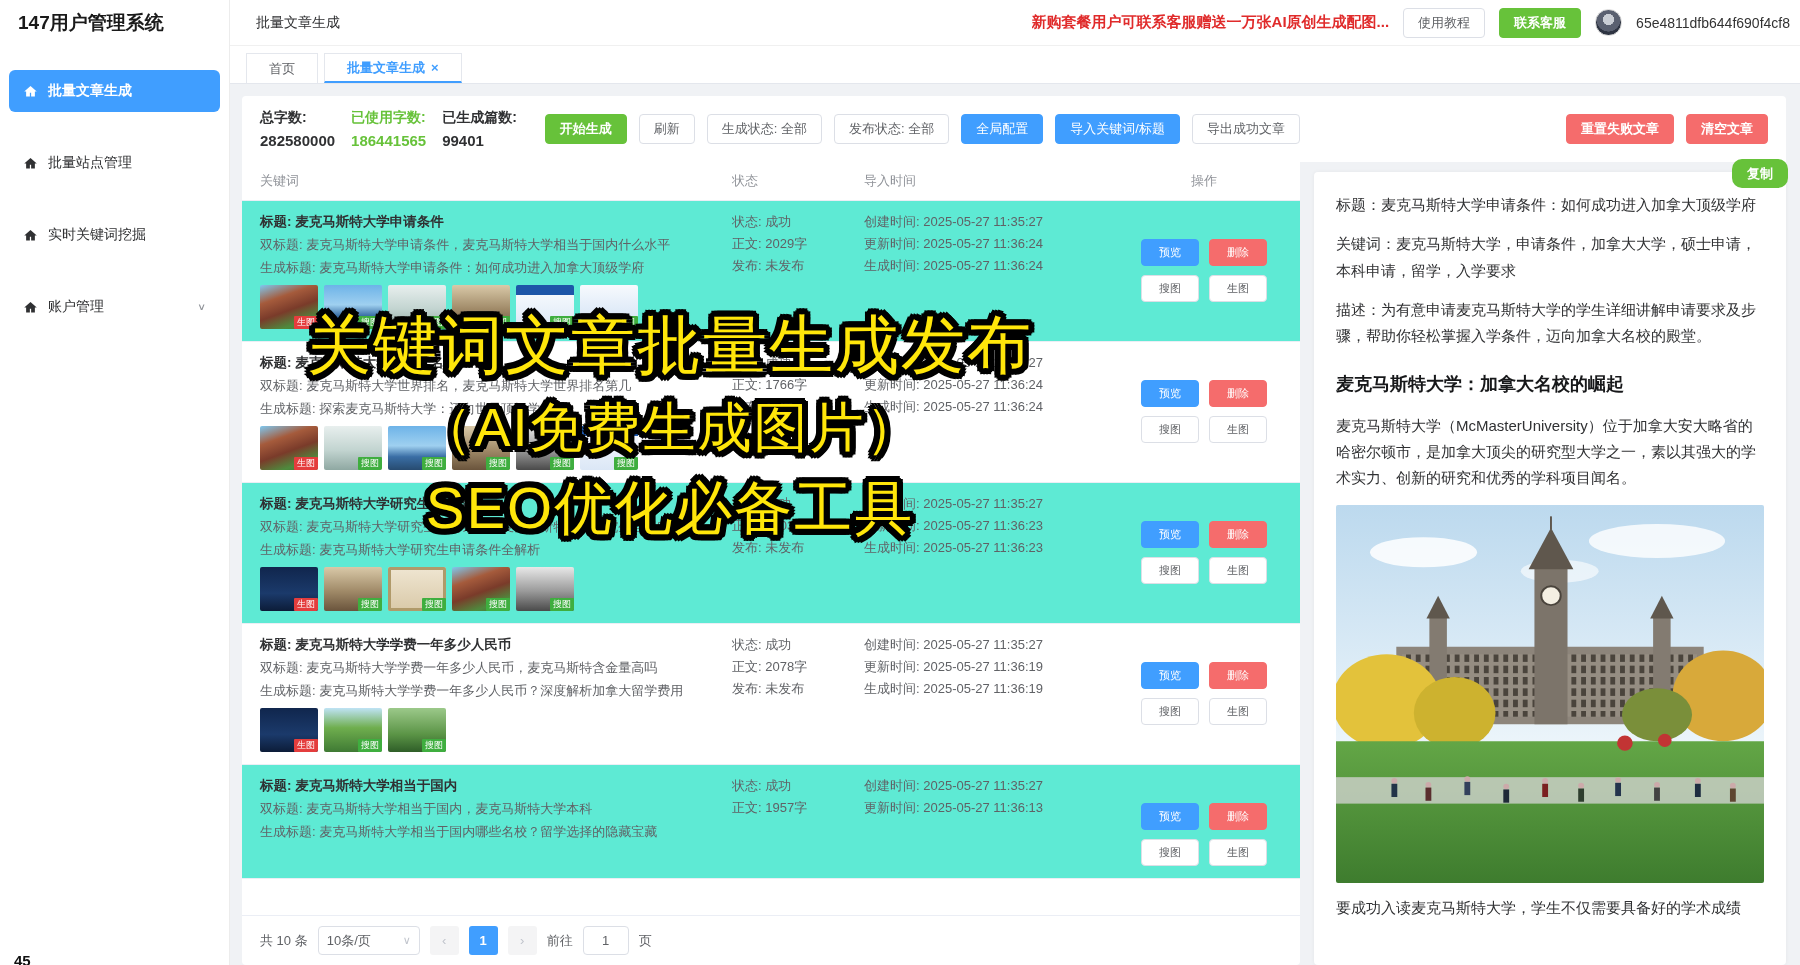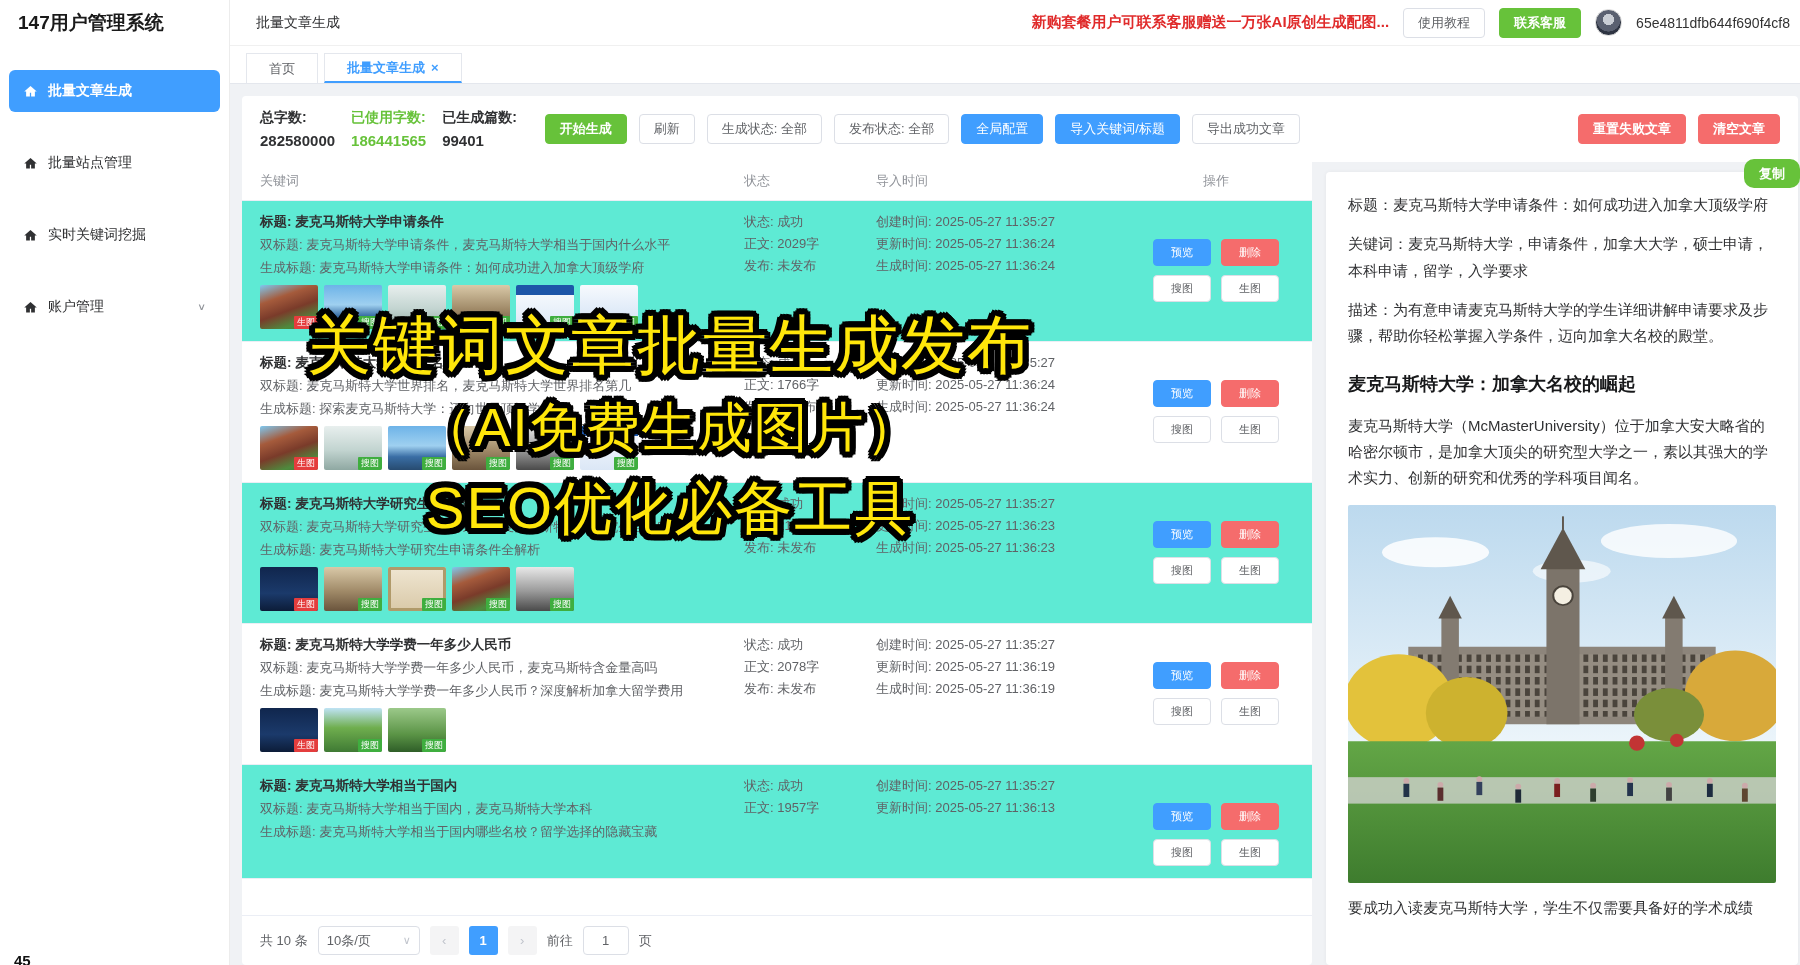--- a/index.html
+++ b/index.html
@@ -34,21 +34,21 @@
   .uid{font-size:14px;color:#333}
 
   .tabbar{position:absolute;left:230px;top:46px;right:0;height:38px;background:#fff;
     display:flex;align-items:flex-end;gap:6px;padding:0 0 0 16px;border-bottom:1px solid #e4e7ed}
   .tab{height:30px;display:flex;align-items:center;gap:6px;padding:0 22px;font-size:13px;
     border:1px solid #e4e7ed;border-bottom:none;background:#fff;color:#606266;cursor:pointer}
   .tab.active{color:#409EFF;border-bottom:2px solid #409EFF;font-weight:bold}
   .tab .x{font-size:13px;color:#409EFF}
 
   
-  .content{position:absolute;left:230px;top:84px;right:0;bottom:0;padding:12px 2px 0 12px;
+  .content{position:absolute;left:230px;top:84px;right:0;bottom:0;padding:12px 14px 0 12px;
     display:flex;flex-direction:column}
   .toolbar{background:#fff;border-radius:4px 4px 0 0;padding:13px 18px;display:flex;align-items:center;gap:12px}
   .stat{display:flex;flex-direction:column;gap:5px;margin-right:16px;white-space:nowrap}
   .stat .lb{font-size:14px;font-weight:bold;color:#303133}
   .stat .vl{font-size:15px;font-weight:bold;color:#303133}
   .stat.green .lb,.stat.green .vl{color:#67C23A}
   .toolbar .spacer{flex:1}
 
   .main-row{flex:1;display:flex;gap:14px;min-height:0}
   .table-card{flex:1;background:#fff;border-radius:0 0 4px 4px;display:flex;flex-direction:column;min-width:0}

